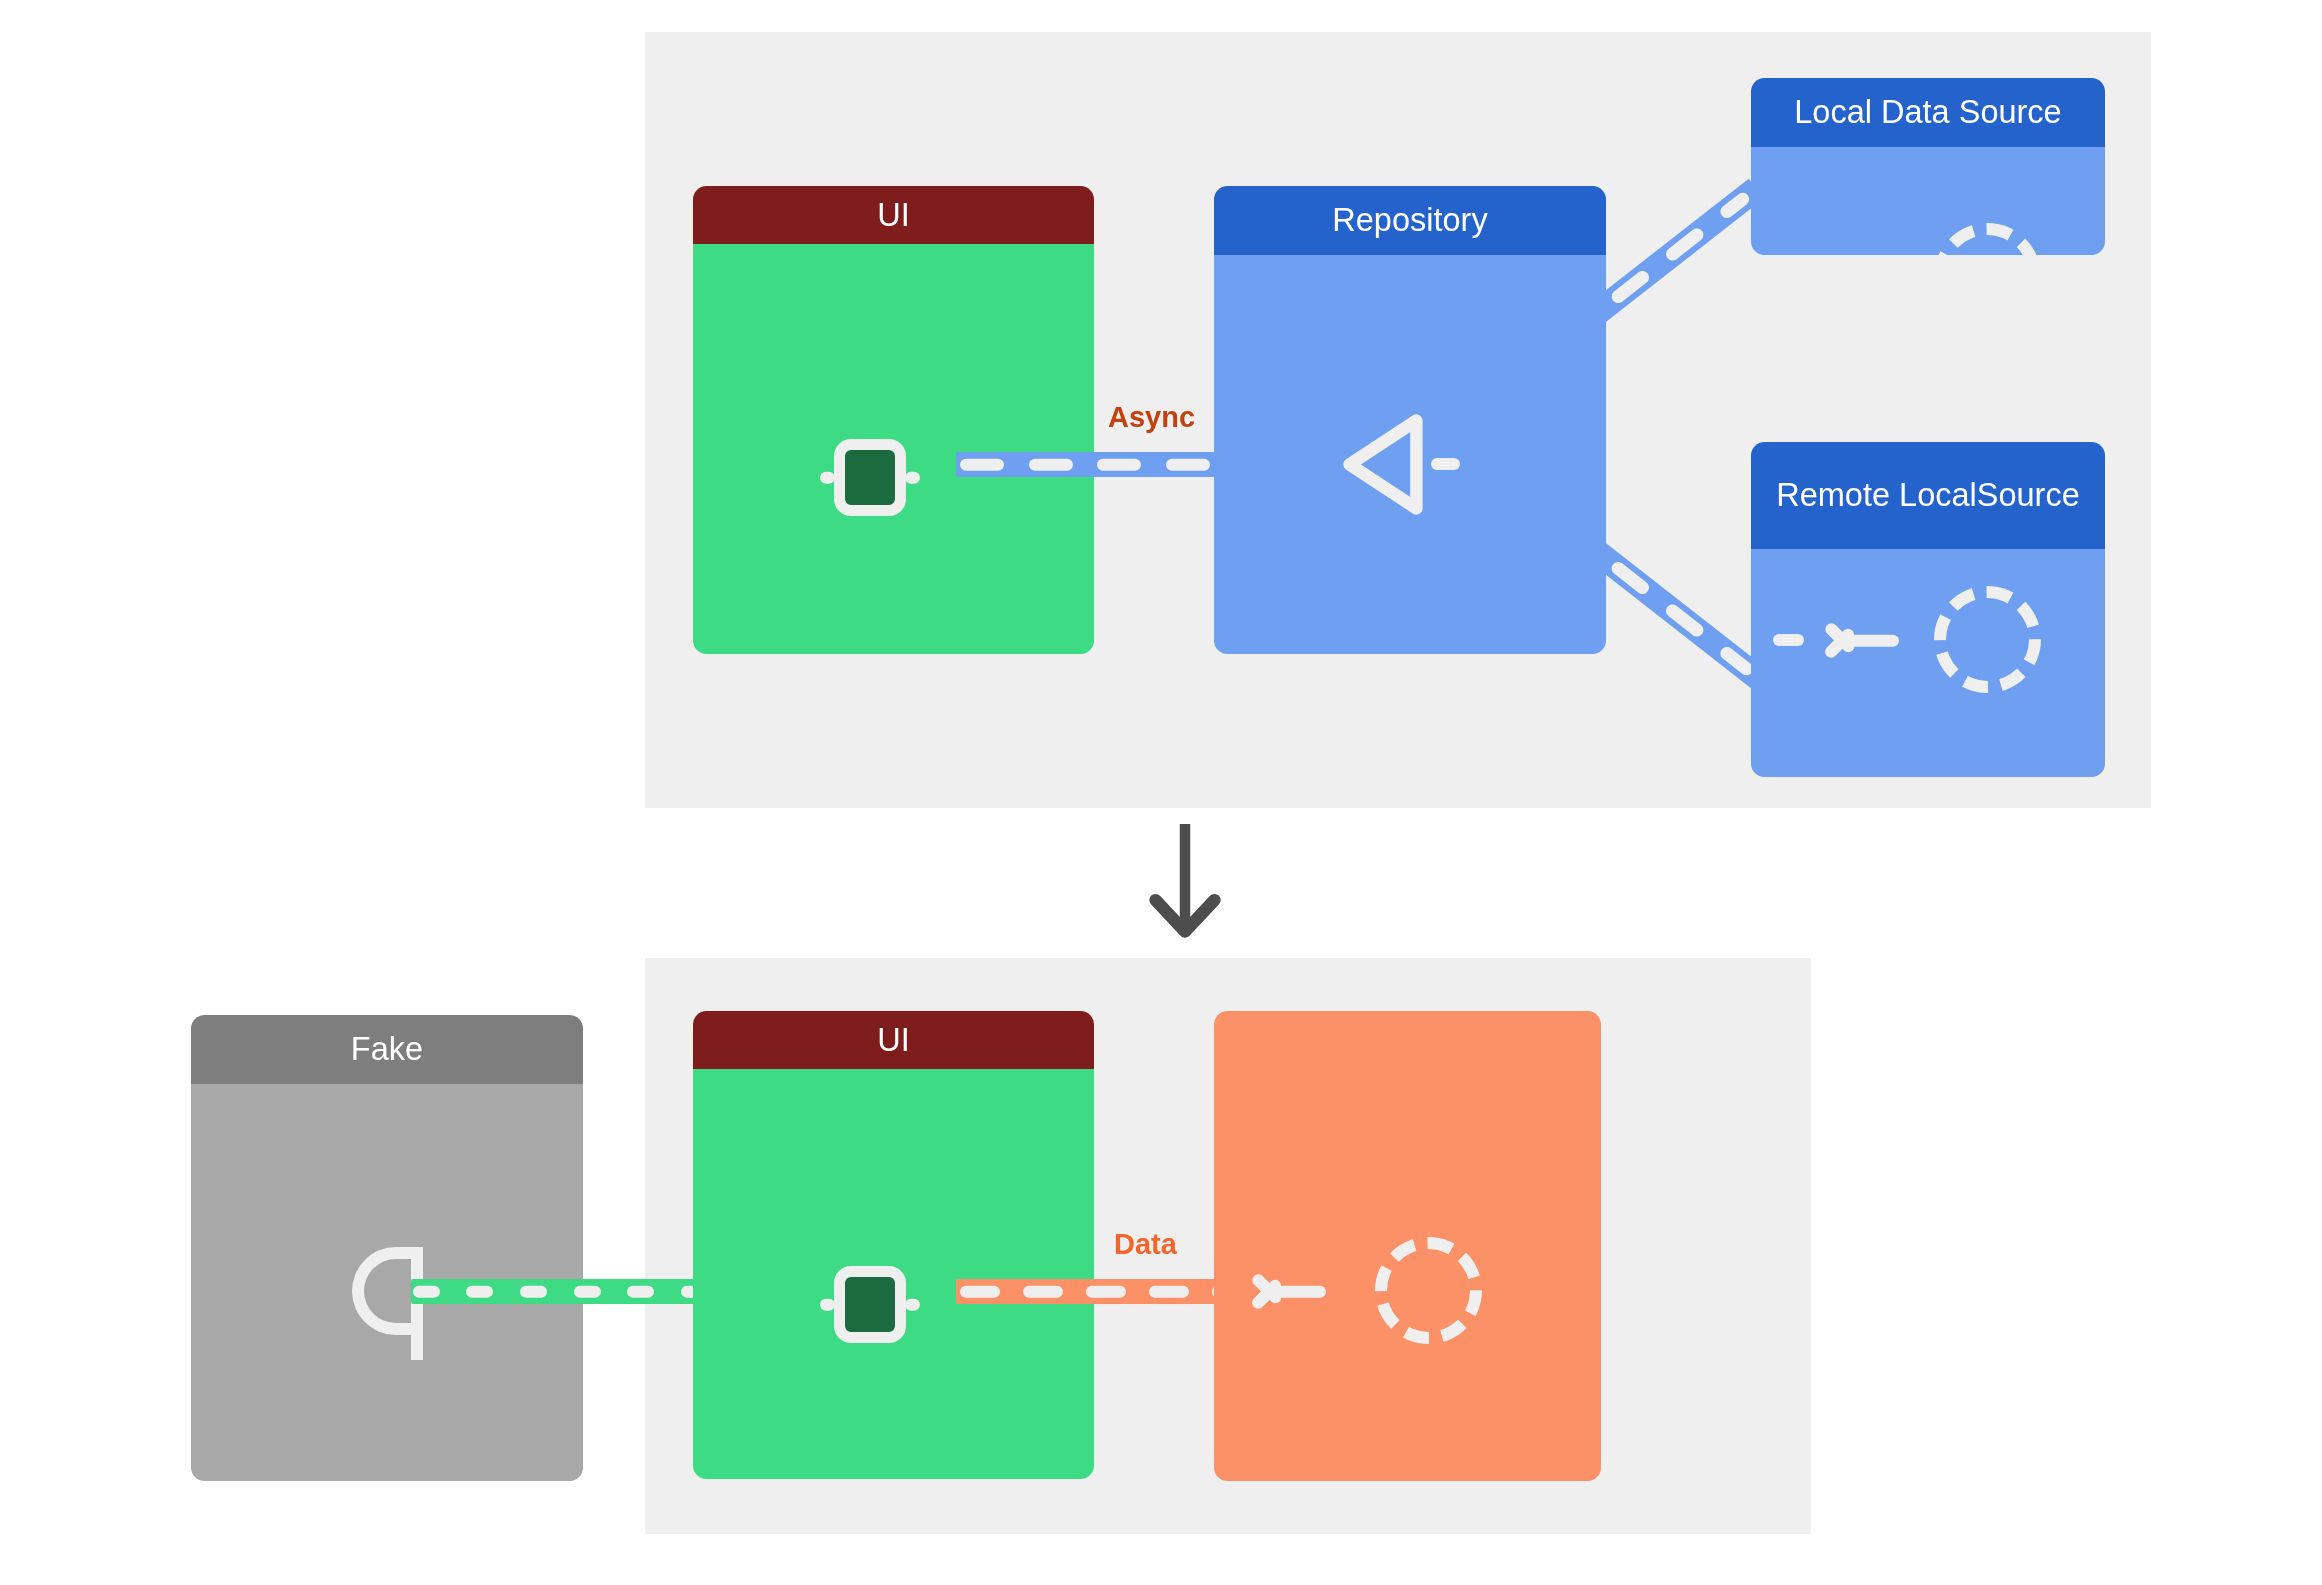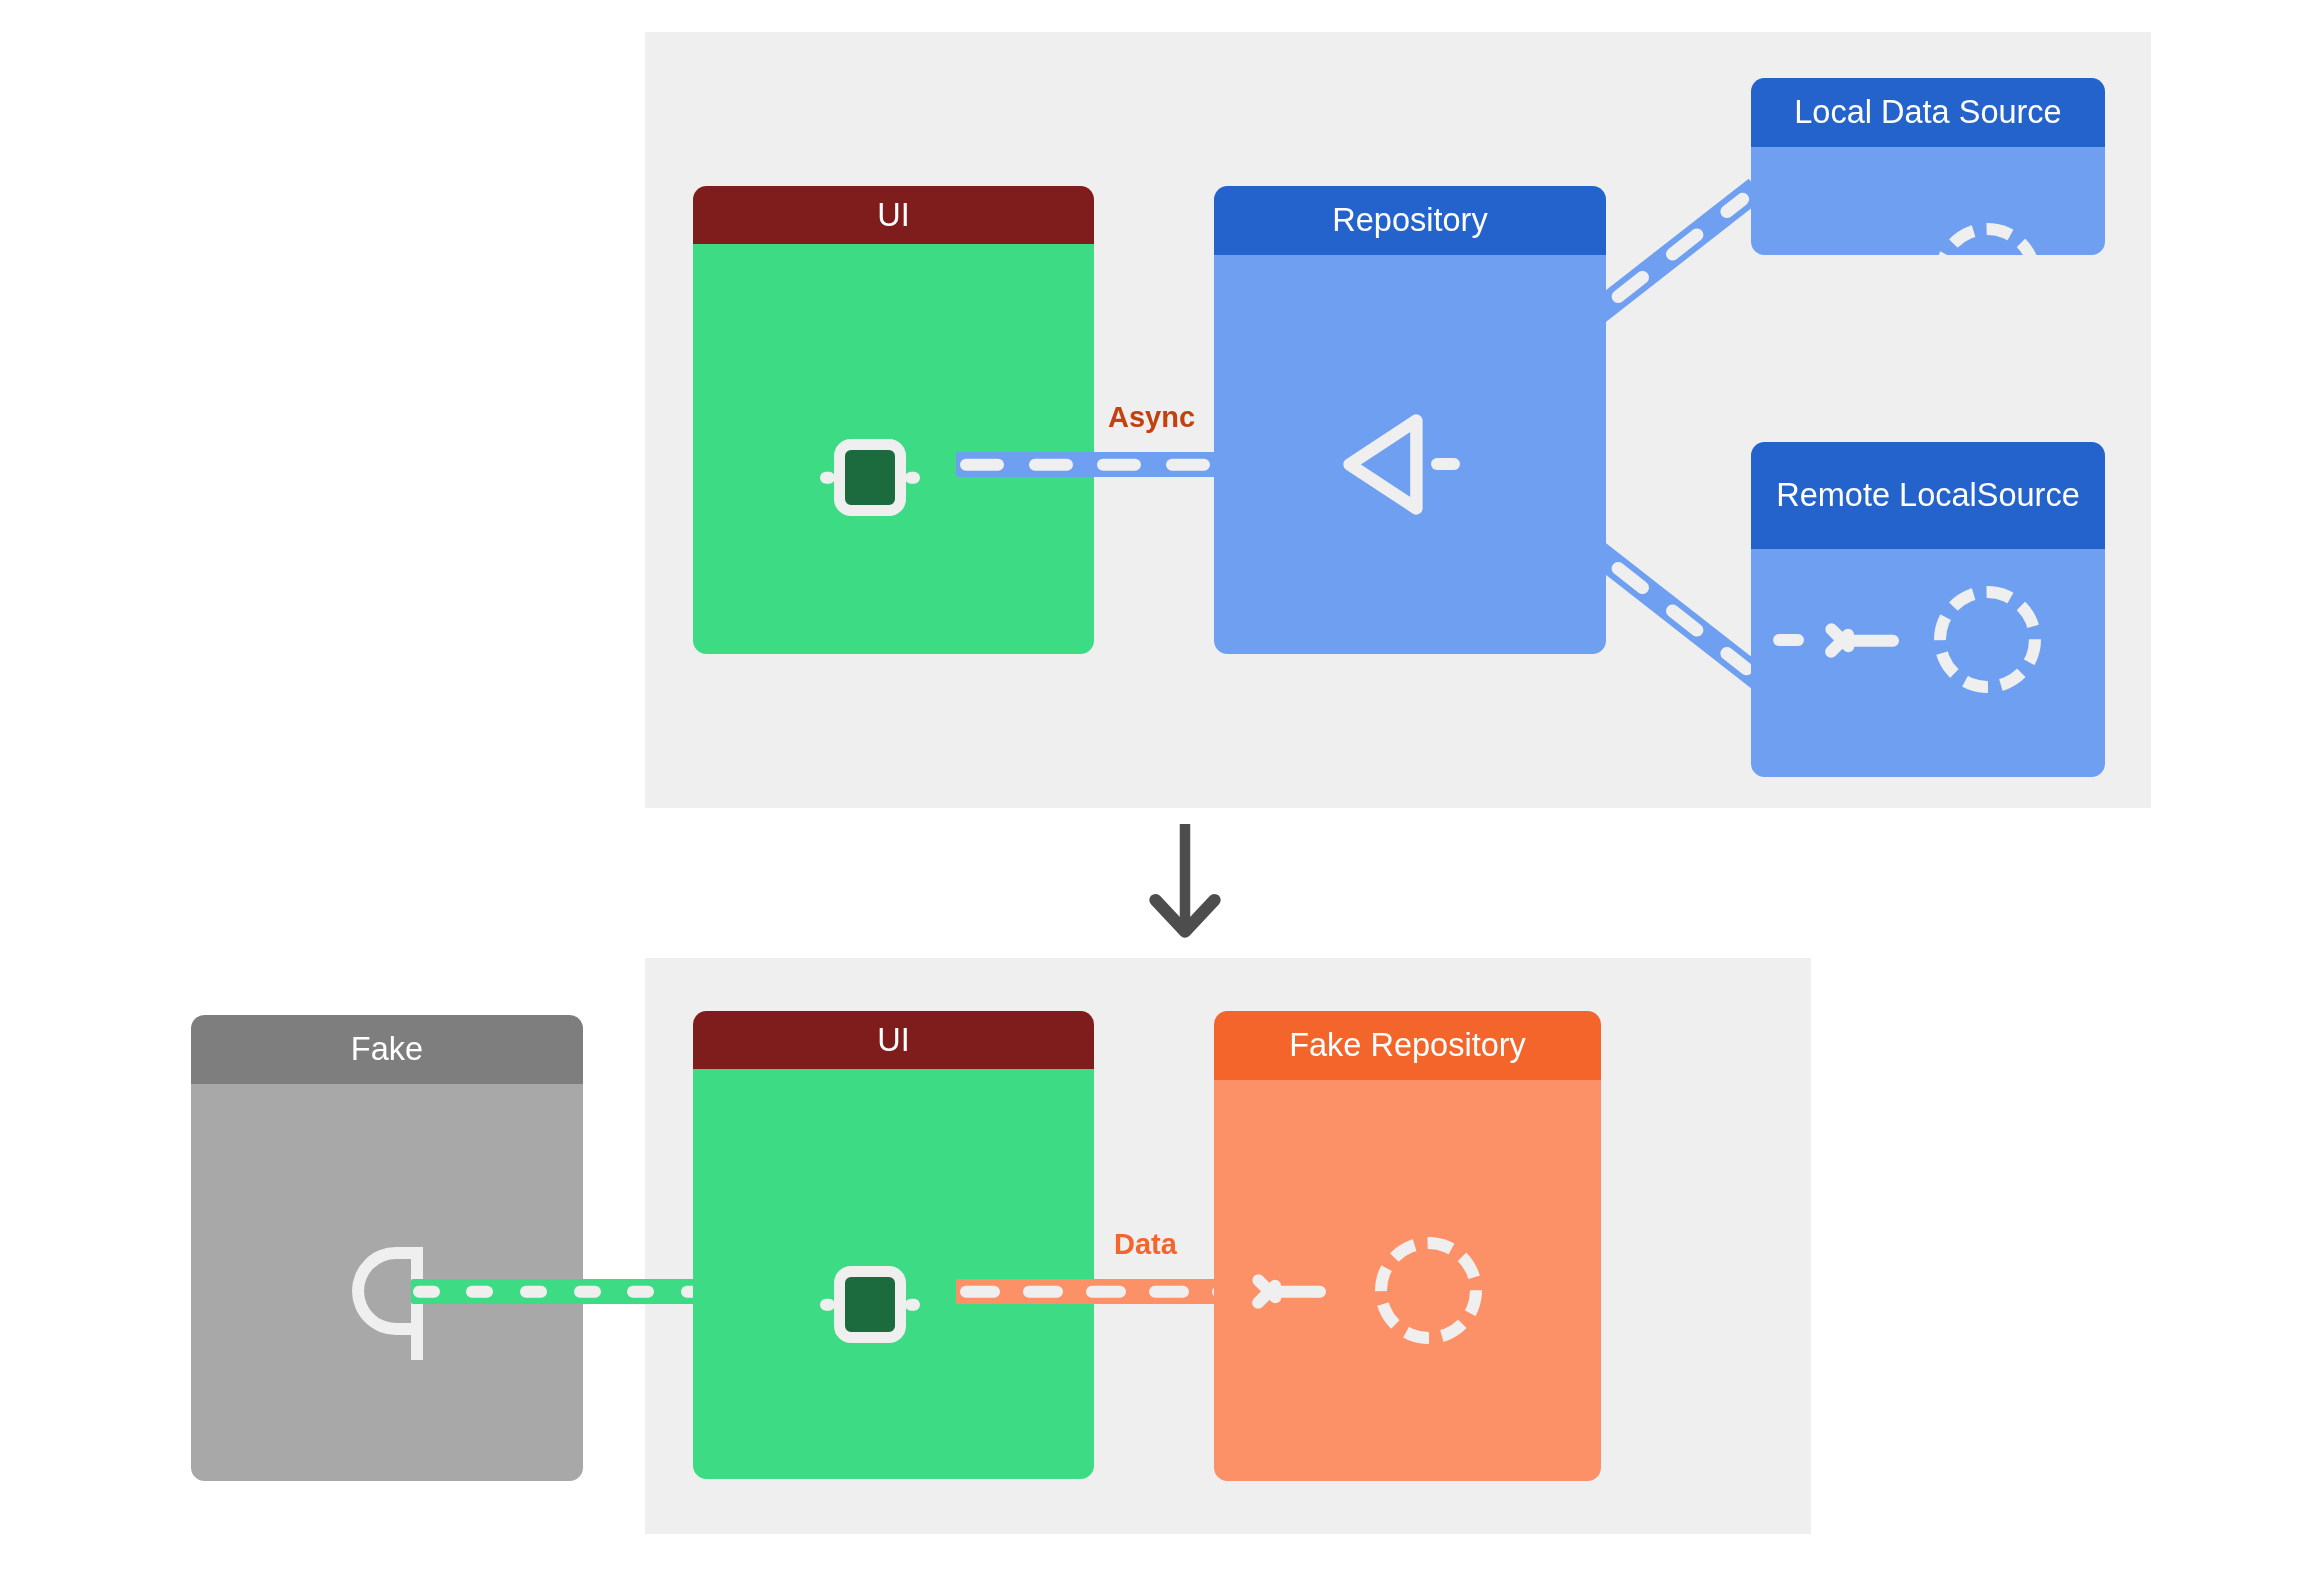--- a/index.html
+++ b/index.html
@@ -375,21 +375,20 @@
       <div class="dash-line" style="left:3.8px;   width:40px;"></div>
       <div class="dash-line" style="left:67px;  width:40px;"></div>
       <div class="dash-line" style="left:130px; width:40px;"></div>
       <div class="dash-line" style="left:193px; width:40px;"></div>
       <div class="dash-line" style="left:256px; width:40px;"></div>
     </div>
   </div>
   <div class="edge-label" id="label-sync">Data</div>
 
   <div class="box box-orange" id="box-fake-repo">
-    <div class="box-header">Fake Repository</div>
     <div class="box-body"></div>
   </div>
   <div class="ring" style="left:1375px; top:1237px;"></div>
   <div class="arrow-left" style="left:1252px; top:1264px;">
     <div class="shaft"></div>
     <div class="barb up"></div>
     <div class="barb down"></div>
   </div>
 
 </div>

